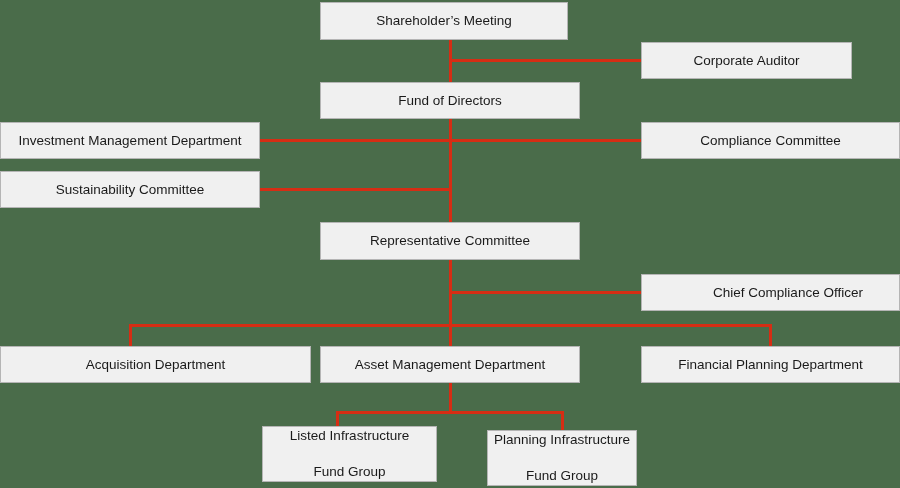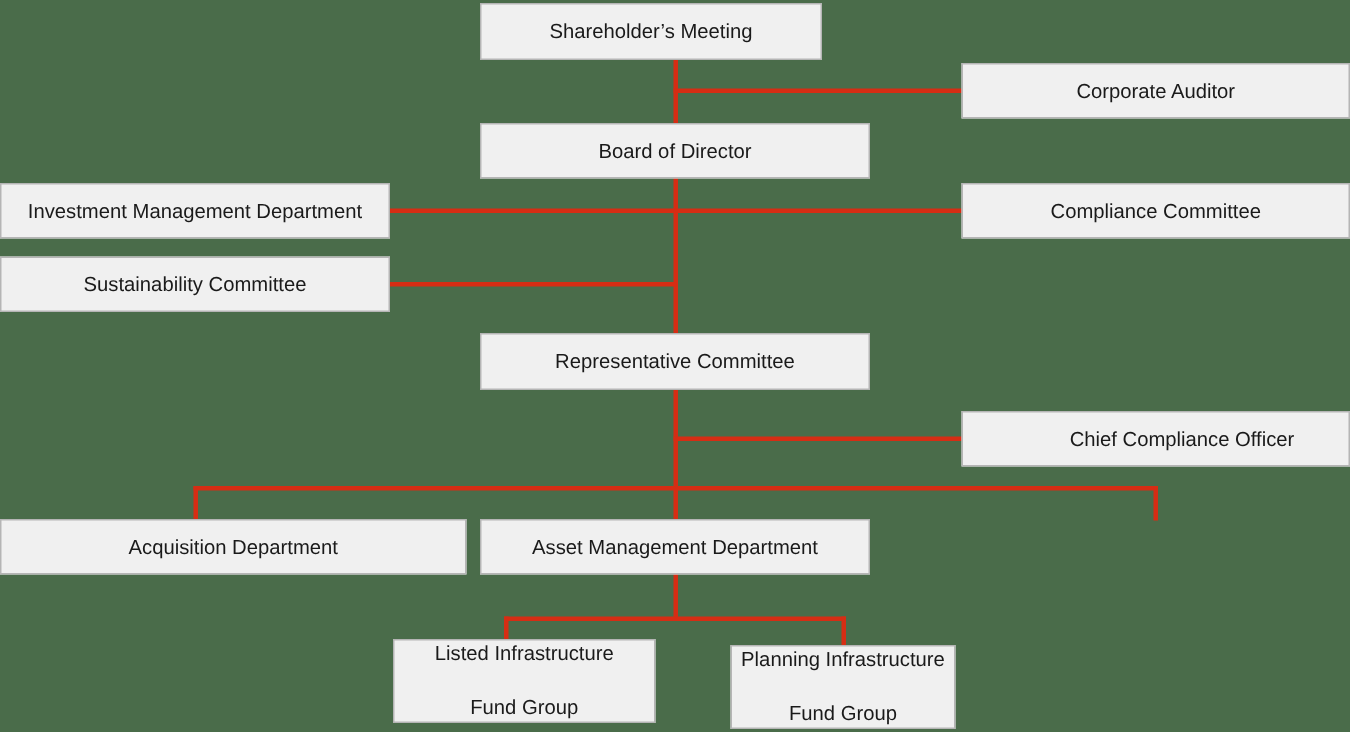--- a/index.html
+++ b/index.html
@@ -68,30 +68,30 @@
 
   <div class="conn" style="left:129px; top:324px; width:3px; height:23px;"></div>
 
   <div class="conn" style="left:769px; top:324px; width:3px; height:23px;"></div>
 
   <div class="conn" style="left:449px; top:382px; width:3px; height:31px;"></div>
   <div class="conn" style="left:336px; top:411px; width:228px; height:3px;"></div>
   <div class="conn" style="left:336px; top:411px; width:3px; height:20px;"></div>
   <div class="conn" style="left:561px; top:411px; width:3px; height:20px;"></div>
 
-  <div class="node" style="left:320px; top:2px; width:228px; height:38px;">
+  <div class="node" style="left:320px; top:2px; width:248px; height:38px;">
     <span>Shareholder’s Meeting</span>
   </div>
 
-  <div class="node" style="left:641px; top:42px; width:259px; height:37px;">
+  <div class="node" style="left:641px; top:42px; width:211px; height:37px;">
     <span>Corporate Auditor</span>
   </div>
 
   <div class="node" style="left:320px; top:82px; width:260px; height:37px;">
-    <span>Board of Director</span>
+    <span>Fund of Directors</span>
   </div>
 
   <div class="node" style="left:0px; top:122px; width:260px; height:37px;">
     <span>Investment Management Department</span>
   </div>
 
   <div class="node" style="left:641px; top:122px; width:259px; height:37px;">
     <span>Compliance Committee</span>
   </div>
 
@@ -108,20 +108,23 @@
   </div>
 
   <div class="node" style="left:0px; top:346px; width:311px; height:37px;">
     <span>Acquisition Department</span>
   </div>
 
   <div class="node" style="left:320px; top:346px; width:260px; height:37px;">
     <span>Asset Management Department</span>
   </div>
 
+  <div class="node" style="left:641px; top:346px; width:259px; height:37px;">
+    <span>Financial Planning Department</span>
+  </div>
 
   <div class="node" style="left:262px; top:426px; width:175px; height:56px;">
     <span>
       <span>Listed Infrastructure</span><br>
       <span>Fund Group</span>
     </span>
   </div>
 
   <div class="node" style="left:487px; top:430px; width:150px; height:56px;">
     <span>

